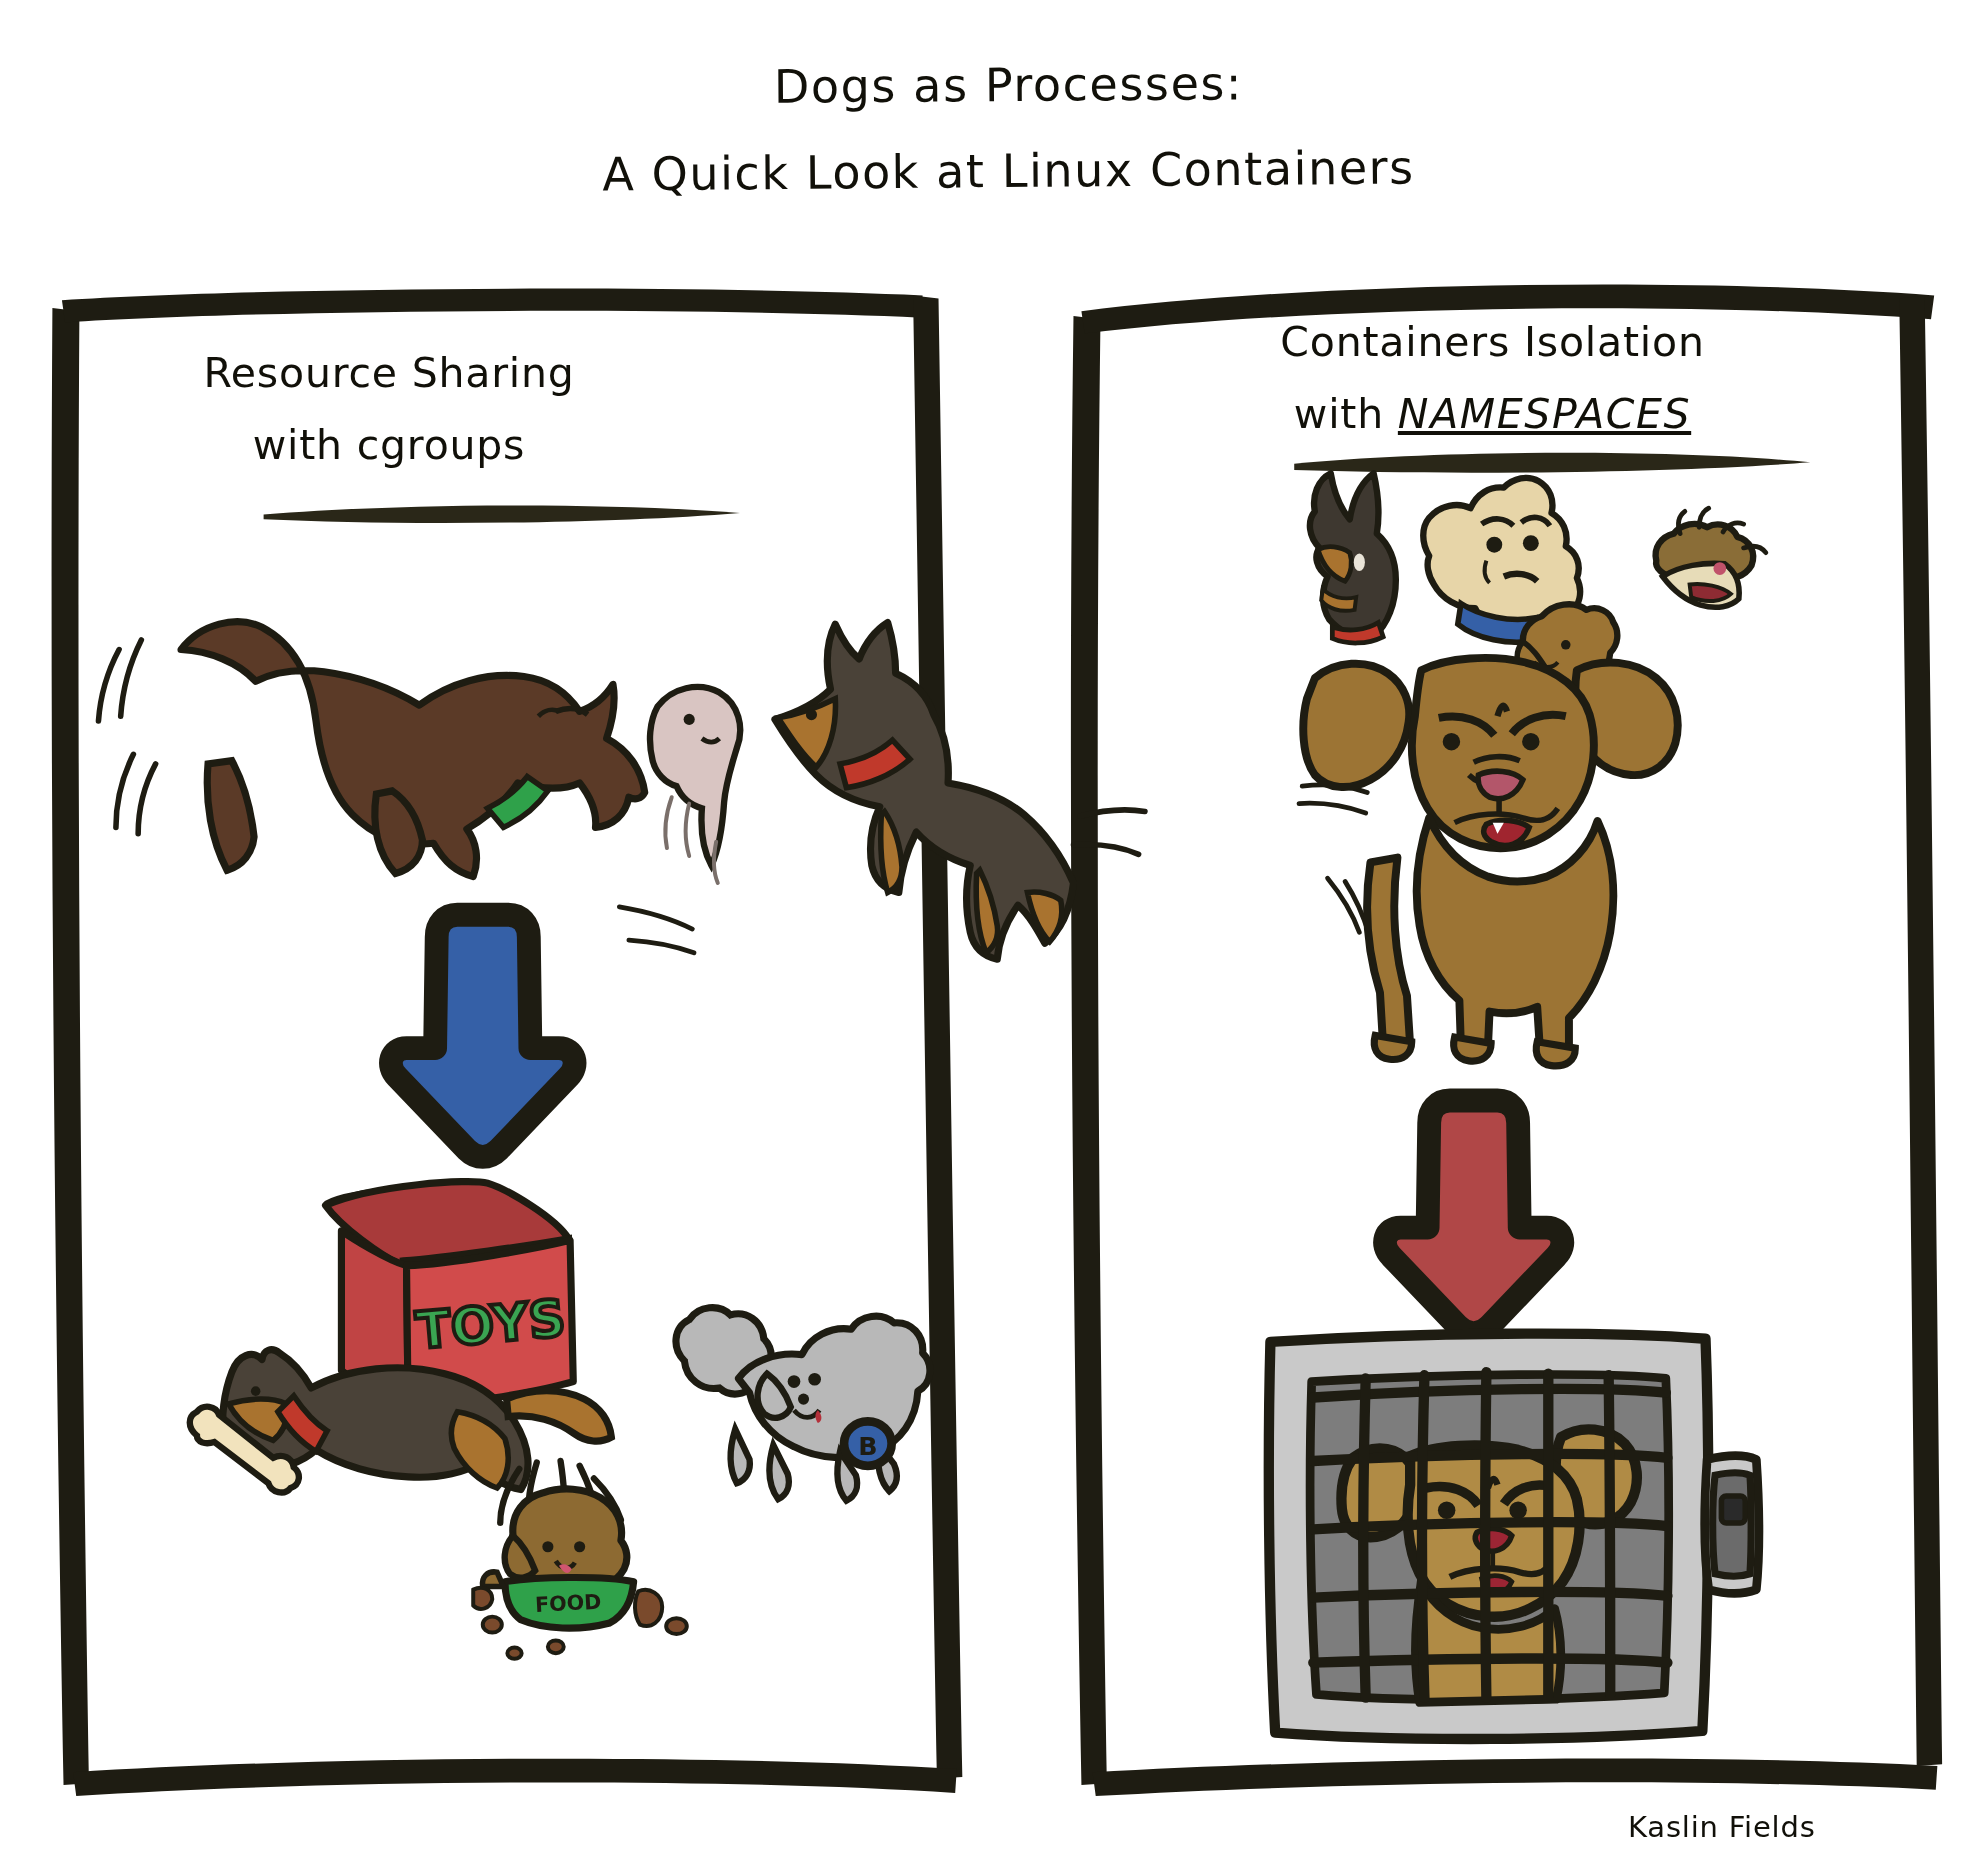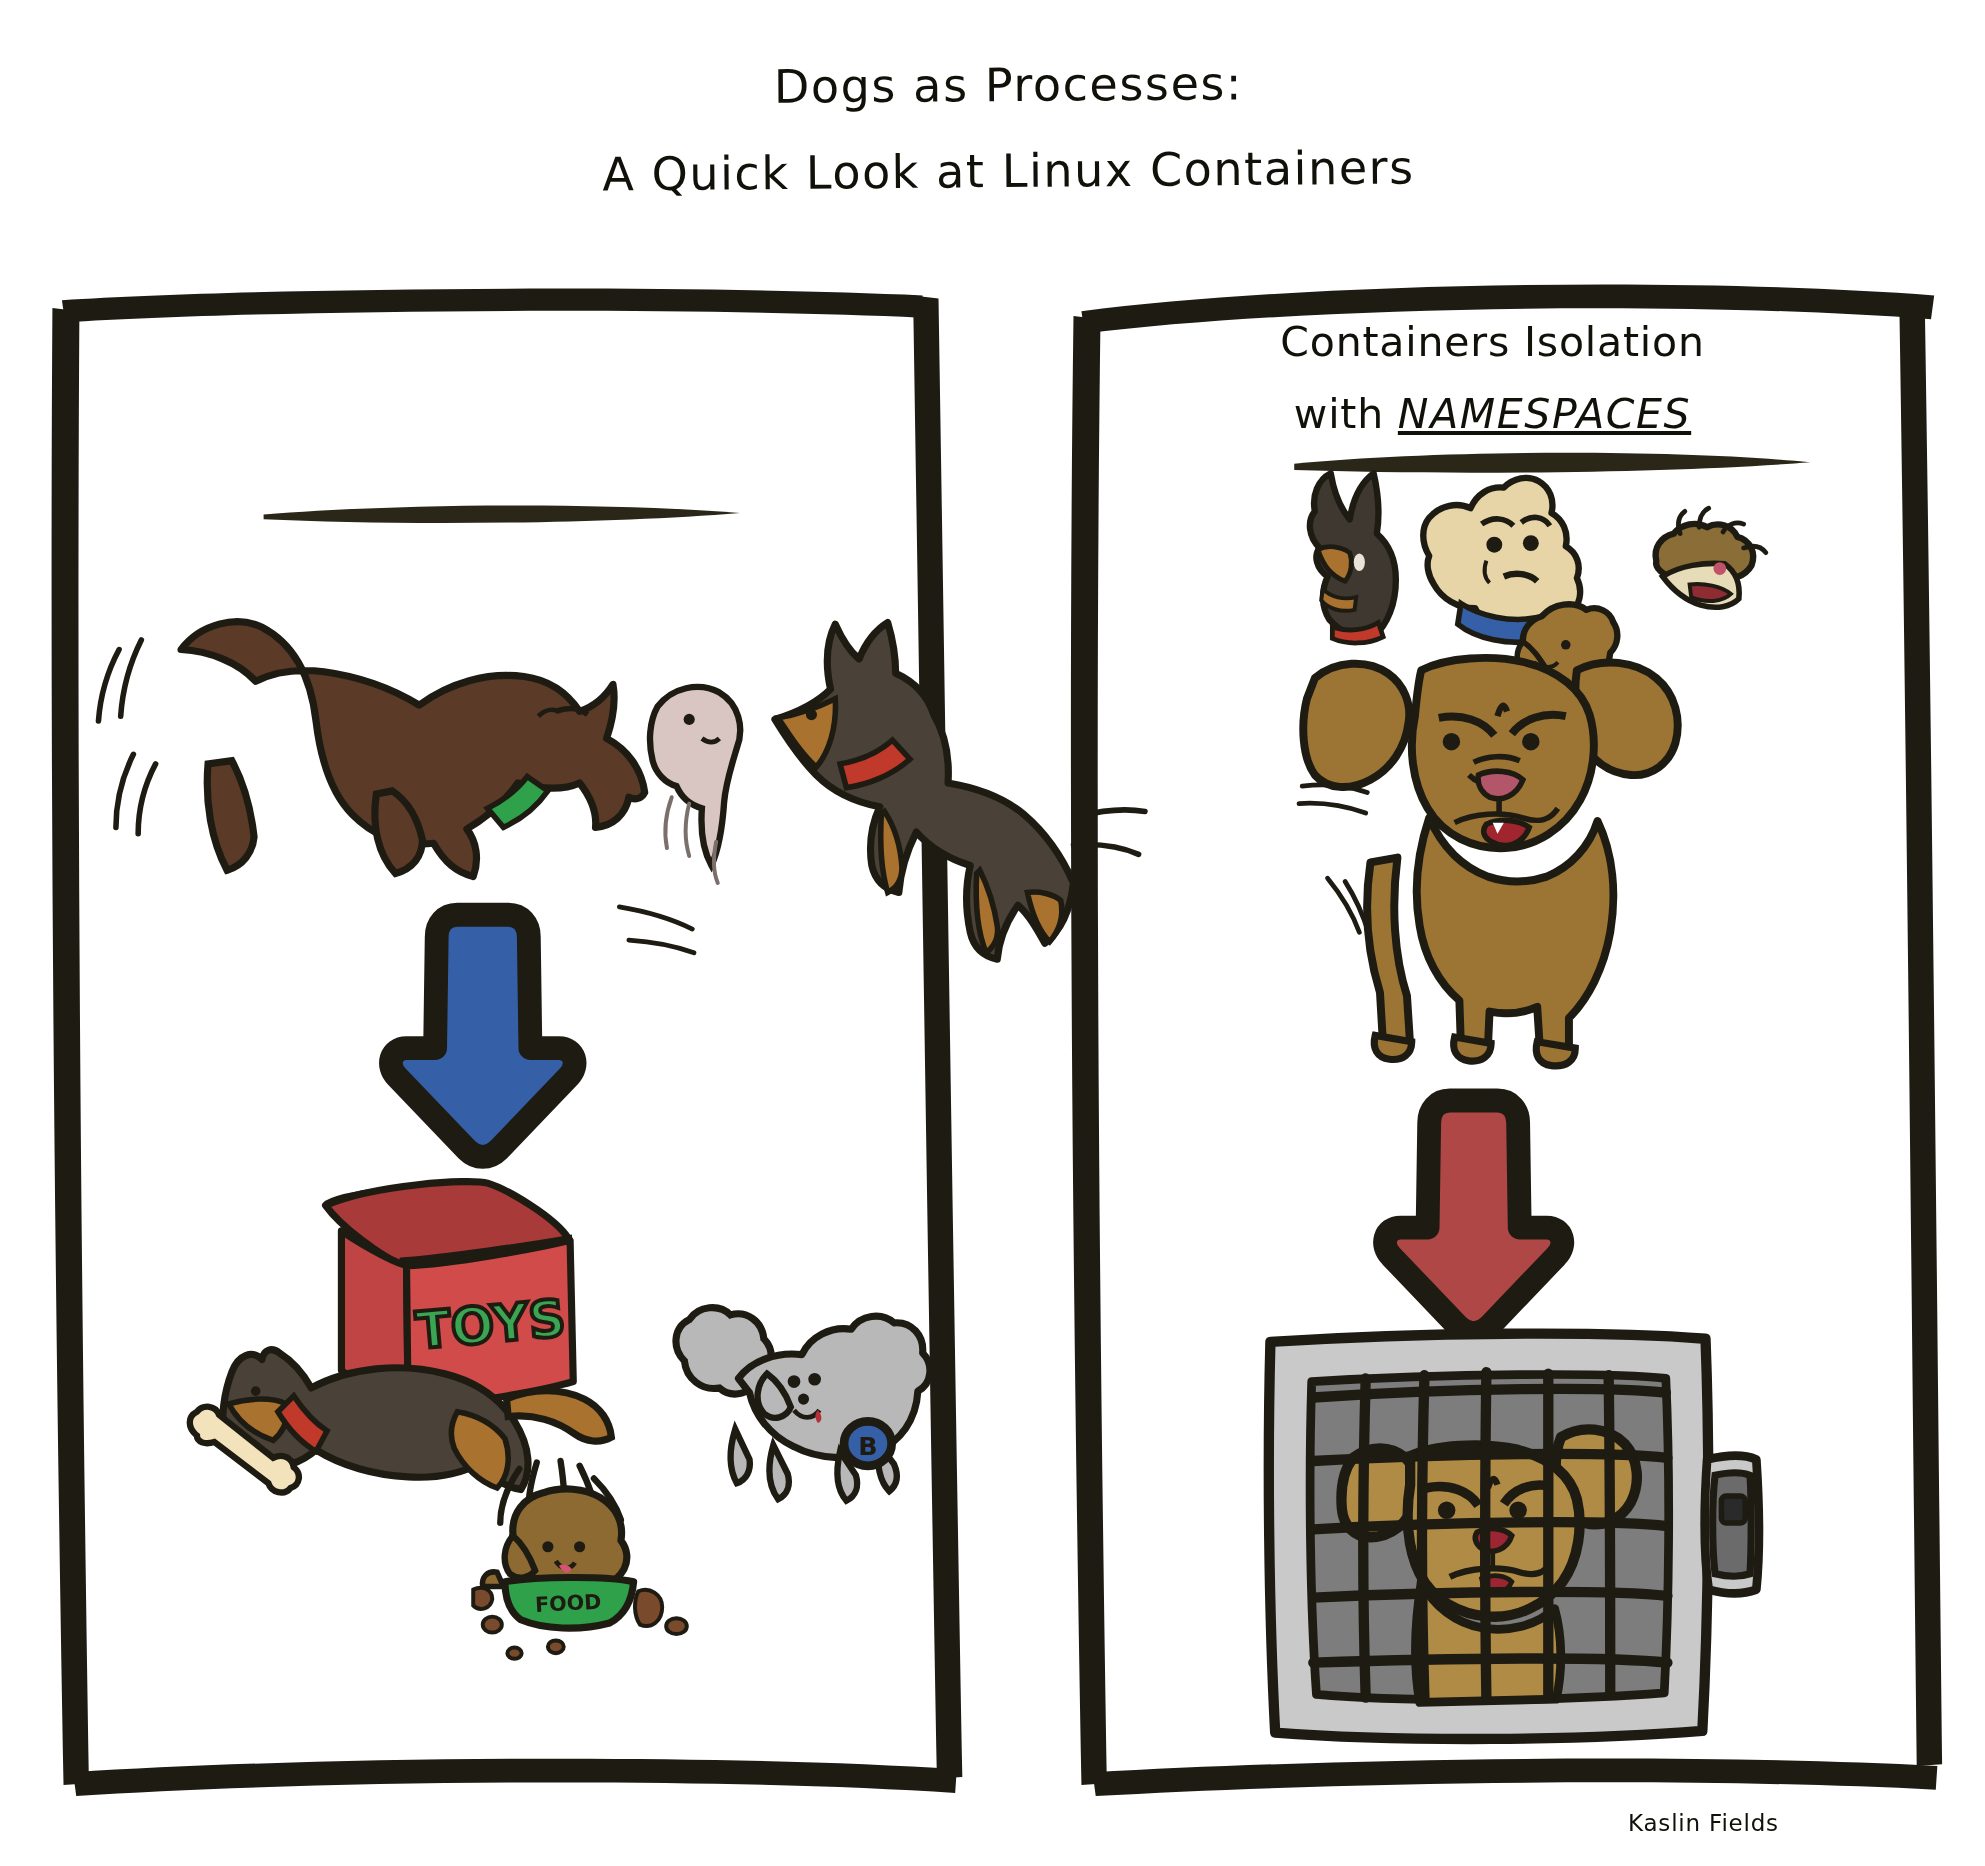--- a/index.html
+++ b/index.html
@@ -30,21 +30,21 @@
 
   
   .panel-head{position:absolute;text-align:center;}
   .panel-head .h1{font-size:41px;letter-spacing:0.8px;}
   .panel-head .h2{font-size:41px;letter-spacing:0.8px;margin-top:24px;}
   .ns{font-style:italic;letter-spacing:1.6px;text-decoration:underline;}
   #left-head{left:143px;top:349px;width:492px;}
   #right-head{left:1183px;top:318px;width:619px;}
 
   .signature{
-    position:absolute;left:1628px;top:1810px;font-size:23px;
+    position:absolute;left:1628px;top:1810px;font-size:29px;
     letter-spacing:0.8px;
   }
   .panel-label{position:absolute;opacity:0;pointer-events:none;}
 </style>
 </head>
 <body>
 
 <div class="comic">
 
   <div class="title-wrap">
@@ -462,20 +462,24 @@
       <g>
         <path d="M2150,1838 C2176,1832 2198,1832 2212,1838 C2216,1898 2216,1962 2212,2002
                  C2196,2008 2174,2008 2152,2002 C2146,1960 2146,1896 2150,1838 Z" fill="#c9c9c9" stroke="#1e1c12" stroke-width="11" stroke-linejoin="round"></path>
         <path d="M2160,1858 C2178,1854 2194,1854 2204,1858 C2206,1888 2206,1950 2204,1982
                  C2192,1986 2176,1986 2160,1982 C2156,1948 2156,1890 2160,1858 Z" fill="#6b6b6b" stroke="#1e1c12" stroke-width="9"></path>
         <rect x="2168" y="1884" width="30" height="34" rx="6" fill="#2a2a2a" stroke="#1e1c12" stroke-width="7"></rect>
       </g>
     </g>
   </svg>
 
+  <div class="panel-head" id="left-head">
+    <div class="h1">Resource Sharing</div>
+    <div class="h2">with cgroups</div>
+  </div>
 
   <div class="panel-head" id="right-head">
     <div class="h1">Containers Isolation</div>
     <div class="h2"><span>with </span><span class="ns">NAMESPACES</span></div>
   </div>
 
   <div class="signature">Kaslin Fields</div>
 
   <div class="panel-label">resource-sharing-panel</div>
   <div class="panel-label">environment-isolation-panel</div>

